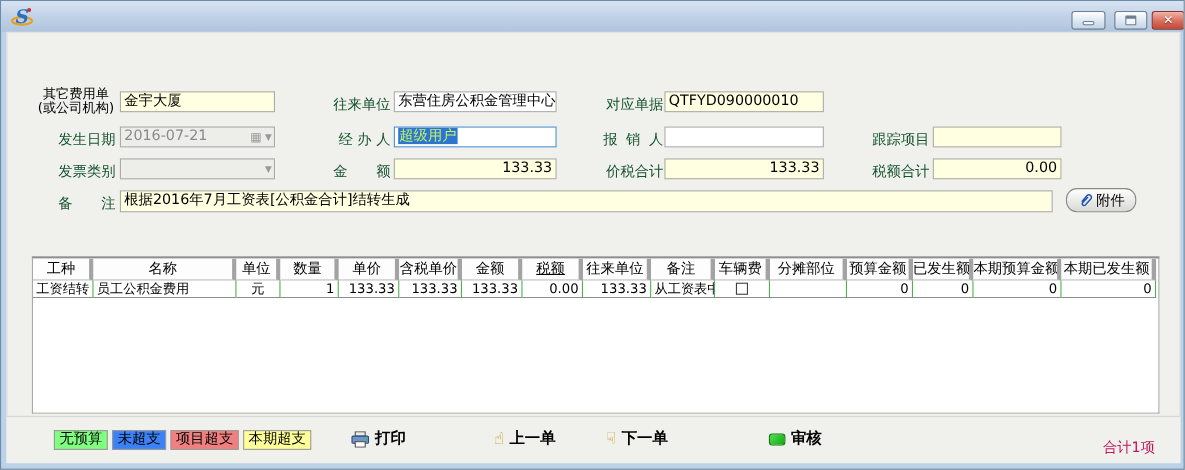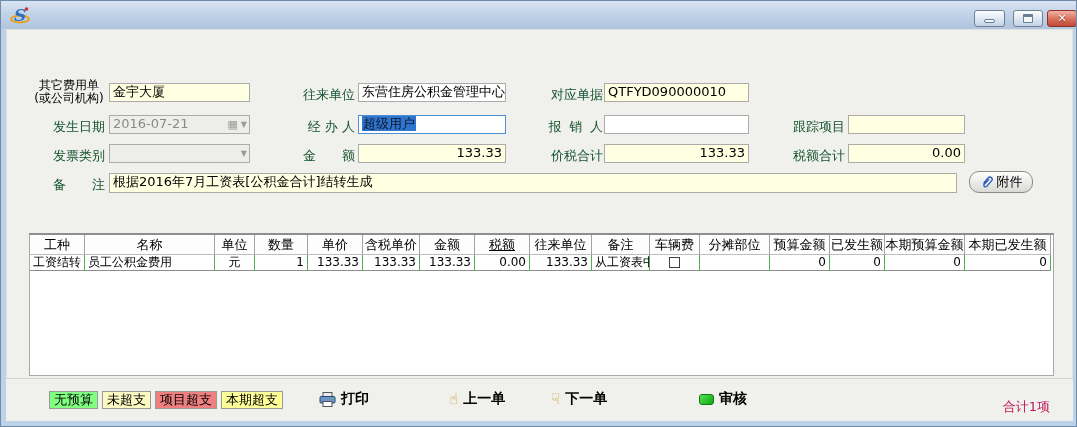--- a/index.html
+++ b/index.html
@@ -51,21 +51,21 @@
   .lbl{ position:absolute; font-size:13px; color:#14532d; white-space:pre; text-align:right; }
   .lbl2{ position:absolute; font-size:12px; line-height:13px; color:#000; text-align:center; }
   .fld{
     position:absolute; height:19px; border:1px solid #ABABAB; background:#FFFFE1;
     font-size:13px; line-height:16px; padding:0 3px; overflow:hidden; white-space:nowrap; cursor:text;
   }
   .fld.white{ background:#FFFFFF; }
   .fld.grayf{ background:#EDEDE9; color:#8A8A8A; cursor:default; }
   .fld.right{ text-align:right; }
   .fld.focus{ border:1px solid #4A90D2; background:#FFFFFF; }
-  .sel{ background:#2E75CF; color:#0f172a; padding:0 1px; }
+  .sel{ background:#2E75CF; color:#bef264; padding:0 1px; }
   .dd-icons{ position:absolute; right:2px; top:0; height:17px; display:flex; align-items:center; gap:3px; color:#9A9A9A; }
   .cal-glyph{ font-size:11px; line-height:1; }
   .arr-glyph{ font-size:8px; line-height:1; }
 
   .attach-btn{
     position:absolute; left:968px; top:170px; width:64px; height:22px;
     border:1px solid #8A8A8A; border-radius:10px;
     background:linear-gradient(#FEFEFE,#D9D9D6);
     display:flex; align-items:center; justify-content:center; gap:4px;
     font-size:13px; cursor:pointer;
@@ -73,21 +73,21 @@
 
   
   .grid{
     position:absolute; left:28px; top:232px; width:1025px; height:143px;
     background:#fff; border:1px solid #A8A8A8; border-top:2px solid #8E8E8E;
     display:flex; flex-direction:column; overflow:hidden;
   }
   .trow{ display:flex; flex:none; }
   .thead .tcell{
     height:20px; line-height:19px; font-size:13px; text-align:center;
-    border-right:1px solid #a3a3a3; border-bottom:1px solid #BEBEBE; background:#FDFDFD;
+    border-right:4px solid #a3a3a3; border-bottom:1px solid #BEBEBE; background:#FDFDFD;
     overflow:hidden; white-space:nowrap; flex:none;
   }
   .tdata .tcell{
     height:16px; line-height:15px; font-size:12px; padding:0 3px;
     border-right:1px solid #4FB24F; border-bottom:1px solid #8C8C8C;
     overflow:hidden; white-space:nowrap; flex:none;
   }
   .cbx{ width:11px; height:11px; border:1px solid #404040; background:#fff; margin:2px auto 0; }
   .gridfill{ flex:1; background:#fff; }
 
@@ -234,21 +234,21 @@
         <div class="tcell" style="width: 55px; text-align: right;">0</div>
         <div class="tcell" style="width: 80px; text-align: right;">0</div>
         <div class="tcell" style="width: 86px; text-align: right;">0</div>
       </div>
       <div class="gridfill"></div>
     </div>
 
   <div class="bbar"></div>
   <div class="legend-wrap">
       <span class="leg" style="background: rgb(128, 255, 128);">无预算</span>
-      <span class="leg" style="background: #fef9c3;">未超支</span>
+      <span class="leg" style="background: #3b82f6;">未超支</span>
       <span class="leg" style="background: rgb(240, 128, 128);">项目超支</span>
       <span class="leg" style="background: rgb(255, 255, 153);">本期超支</span>
     </div>
 
   <div class="tool" style="left:318px;">
     <svg width="17" height="15" viewBox="0 0 17 15">
       <rect x="4" y="0.5" width="9" height="4" fill="#EAEAEA" stroke="#555" stroke-width="1"></rect>
       <rect x="1" y="4.5" width="15" height="6.5" rx="1" fill="#6E94C8" stroke="#2B4B76" stroke-width="1"></rect>
       <rect x="4" y="9.5" width="9" height="5" fill="#FFFFFF" stroke="#555" stroke-width="1"></rect>
       <circle cx="13.5" cy="6.6" r="0.9" fill="#2FCC2F"></circle>

